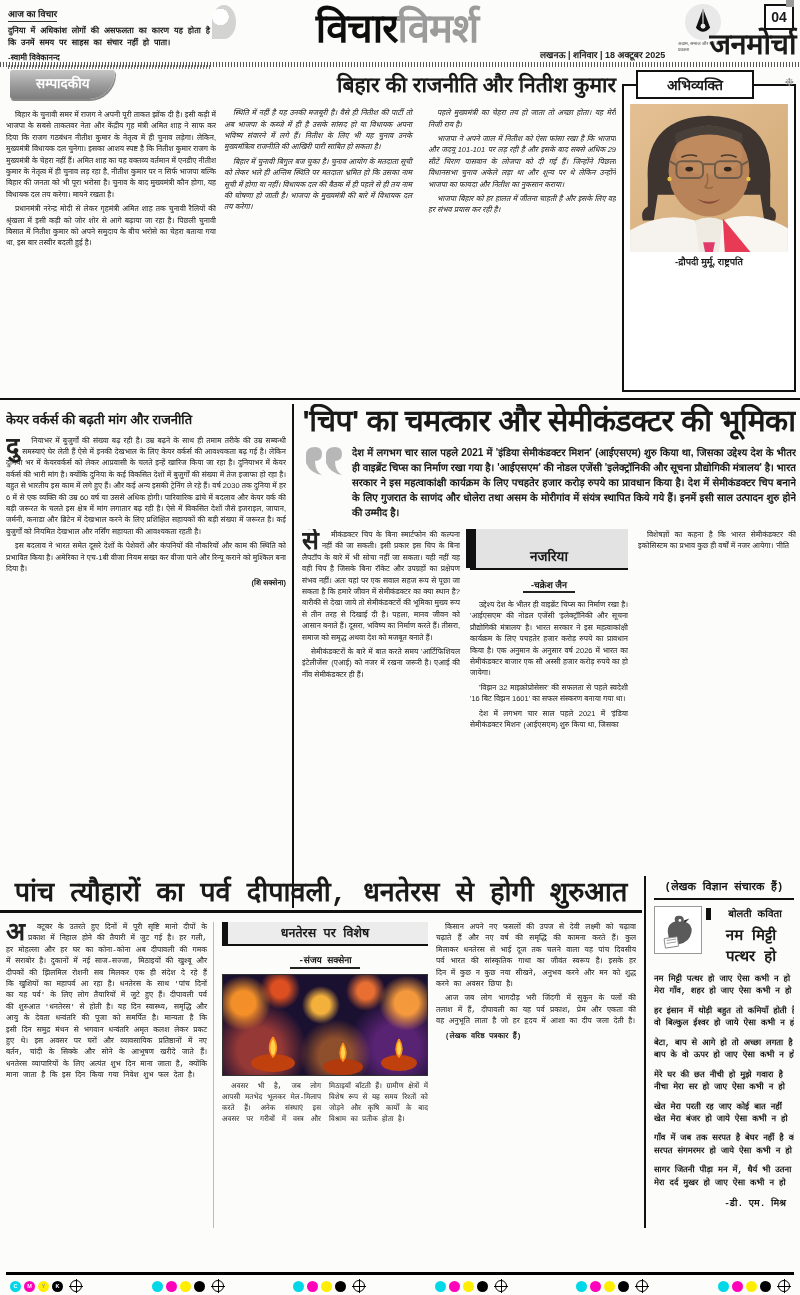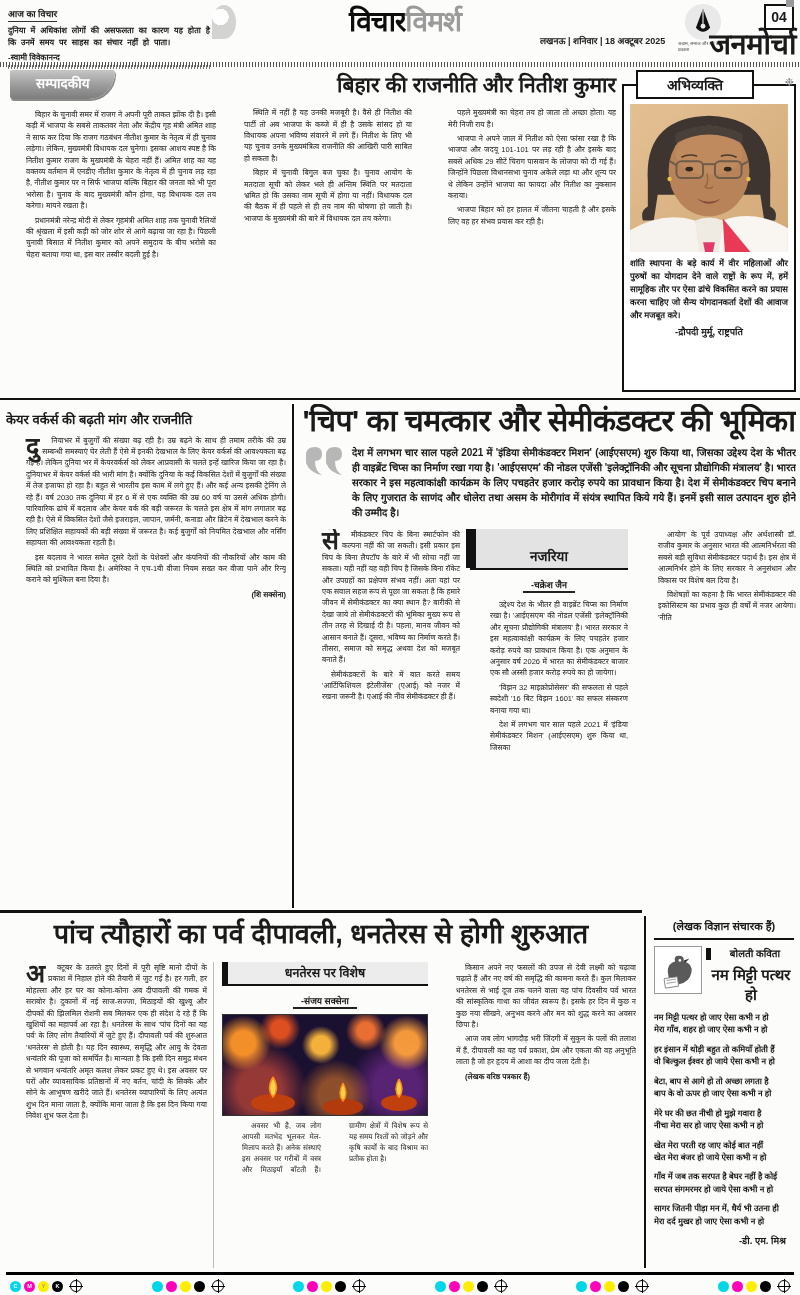--- a/index.html
+++ b/index.html
@@ -7,49 +7,49 @@
   body { background:#fcfcfa; font-family:"Liberation Sans","DejaVu Sans",sans-serif; color:#1a1a1a; position:relative; overflow:hidden; }
 
   
   #header { position:absolute; top:0; left:0; width:800px; height:62px; }
   .thought { position:absolute; left:8px; top:3px; width:202px; }
   .thought-label { font-size:9px; font-weight:800; border-bottom:1px solid #333; display:inline-block; padding-bottom:1px; }
   .thought-text { font-size:8px; font-weight:700; line-height:1.5; margin-top:3px; text-align:justify;font-family:Liberation Mono, monospace; }
   .thought-author { font-size:8px; font-weight:800; margin-top:2px; }
   .thought-orn { position:absolute; right:-26px; top:2px; width:24px; height:34px; background:radial-gradient(circle at 35% 35%, #fff 0 30%, #c9c9c9 31% 100%); border-radius:50% 50% 50% 0; opacity:.8; }
   .thought-hatch { margin-top:3px; height:4px; background:repeating-linear-gradient(90deg,#777 0 1px,transparent 1px 3px); }
-  .masthead { position:absolute; left:280px; top:8px; width:250px; text-align:center; font-size:28px; font-weight:900; letter-spacing:-1px; line-height:1; }
+  .masthead { position:absolute; left:272px; top:8px; width:250px; text-align:center; font-size:40px; font-weight:900; letter-spacing:-1px; line-height:1; }
   .masthead .m1 { color:#0d0d0d; } .masthead .m2 { color:#9b9b9b; }
-  .dateline { position:absolute; left:540px; top:34px; font-size:9px; font-weight:700; color:#222; }
+  .dateline { position:absolute; left:540px; top:48px; font-size:9px; font-weight:700; color:#222; }
   .brand { position:absolute; right:4px; top:2px; width:118px; height:58px; }
   .nib-wrap { position:absolute; left:6px; top:1px; width:38px; height:38px; }
   .page-box { position:absolute; right:2px; top:2px; width:30px; height:26px; border:2px solid #111; background:#fff; font-size:14px; font-weight:800; text-align:center; line-height:23px; }
   .page-box::before { content:""; position:absolute; top:-6px; right:-2px; width:8px; height:7px; background:#9a9a9a; }
   .brand-tagline { position:absolute; left:0; top:38px; font-size:4.5px; color:#444; width:44px; }
   .brand-name { position:absolute; right:0; top:28px; font-size:29px; font-weight:900; letter-spacing:-0.5px; line-height:1; }
   #hatch-top { position:absolute; top:62px; left:0; width:800px; height:5px;
     background:repeating-linear-gradient(90deg,#555 0 1px,transparent 1px 3px); }
 
   
   .ribbon { background:linear-gradient(180deg,#c6c6c6 0%,#9a9a9a 55%,#7d7d7d 100%); color:#fff; font-weight:800;
     display:inline-block; border-radius:3px 3px 32px 3px; box-shadow:1px 2px 0 #8a8a8a; }
   .byline { font-size:9.5px; font-weight:800; border-bottom:2px solid #222; padding:0 6px 1px; position:relative; }
   .byline::after { content:""; position:absolute; left:50%; bottom:-6px; width:5px; height:5px; background:#9a9a9a; transform:translateX(-50%); }
-  .bodytext p { font-size:7.5px; line-height:1.52; text-align:justify; color:#222; margin-bottom:3px; text-indent:9px;margin-left:20px; }
+  .bodytext p { font-size:7.5px; line-height:1.52; text-align:justify; color:#222; margin-bottom:3px; text-indent:9px; }
   .dropcap { float:left; font-size:25px; font-weight:800; line-height:.85; padding:1px 3px 0 0; text-indent:0; }
   .credit { font-size:7.8px; font-weight:800; text-align:center; margin-top:2px; }
 
   
   #row1 { position:absolute; top:70px; left:0; width:800px; height:326px; }
   #editorial { position:absolute; left:6px; top:0; width:210px; height:326px; overflow:hidden; }
   #editorial .ribbon { font-size:13.5px; padding:4px 26px 7px; margin-left:4px; }
   #editorial .bodytext { margin-top:10px; }
   #ed-center { position:absolute; left:224px; top:2px; width:392px; height:324px; }
   #ed-center h1 { font-size:21px; font-weight:800; text-align:right; line-height:1.25; }
-  .ed-cols { display:flex; gap:16px; margin-top:9px; height:280px; overflow:hidden; }
+  .ed-cols { display:flex; gap:16px; margin-top:9px; height:280px; overflow:hidden;font-style:italic; }
   .ed-cols .col { flex:1; }
   #abhivyakti { position:absolute; left:622px; top:0; width:174px; height:322px; }
   #abhivyakti .tab { position:absolute; top:0; left:14px; width:118px; border:2px solid #111; background:#fff; text-align:center; font-size:14px; font-weight:800; padding:3px 0; z-index:2; }
   #abhivyakti .fold { position:absolute; top:6px; right:2px; font-size:11px; color:#888; z-index:2; }
   #abhivyakti .frame { position:absolute; top:14px; left:0; width:174px; height:308px; border:2px solid #111; background:#fff; padding:18px 6px 4px; }
   .pres-photo { width:158px; height:148px; margin:0 auto; display:block; }
   .abhi-quote { font-size:8.4px; font-weight:700; line-height:1.55; text-align:justify; margin-top:5px; }
   .abhi-author { font-size:9.5px; font-weight:800; text-align:center; margin-top:3px; }
   #rule1 { position:absolute; top:398px; left:0; width:800px; height:2px; background:#111; }
 
@@ -68,21 +68,21 @@
   .chip-intro { font-size:10px; font-weight:700; line-height:1.5; text-align:justify; }
   .chip-cols { display:flex; gap:10px; margin-top:9px; height:382px; overflow:hidden; }
   .chip-cols .col { flex:1; }
   .nz-bar { background:#e3e3e3; position:relative; text-align:center; font-size:13.5px; font-weight:800; padding:18px 0 3px; border-bottom:2px solid #111; }
   .nz-bar .sq { position:absolute; left:-4px; top:0; width:10px; height:100%; background:#111; }
   .nz-byline { text-align:center; margin:4px 0 7px; }
   .nz-byline span { font-size:9px; font-weight:800; border-bottom:2px solid #222; padding:0 8px 1px; }
   #rule2 { position:absolute; top:910px; left:0; width:642px; height:3px; background:#111; }
 
   
-  #row3 { position:absolute; top:916px; left:0; width:664px; height:352px; }
+  #row3 { position:absolute; top:876px; left:0; width:664px; height:352px;font-family:Liberation Mono, monospace; }
   #row3 h1 { position:absolute; left:0; top:2px; width:642px; text-align:center; font-size:27px; font-weight:700; line-height:1.2; }
   .dv-col { position:absolute; top:46px; height:306px; overflow:hidden; }
   #dv-col1 { left:6px; width:208px; border-right:1px solid #bbb; padding-right:6px; }
   #dv-col2 { left:222px; width:206px; }
   #dv-col3 { left:436px; width:200px; }
   .dh-bar { background:#ececec; position:relative; text-align:center; font-size:12.5px; font-weight:800; padding:2px 0 3px; border-bottom:2px solid #111; }
   .dh-bar .sq { position:absolute; left:-4px; top:0; width:10px; height:100%; background:#111; }
   .dh-byline { text-align:center; margin:4px 0 6px; }
   .dh-byline span { font-size:9px; font-weight:800; border-bottom:2px solid #222; padding:0 8px 1px; }
   .diya { width:100%; height:102px; border:1px solid #333; }
@@ -192,21 +192,20 @@
         <path d="M78 70 Q80 80 76 84 Q80 87 84 84" stroke="#96683f" stroke-width="1.5" fill="none"></path>
         <path d="M68 96 Q80 102 92 96 Q80 106 68 96" fill="#8a4a3a"></path>
         <circle cx="40" cy="76" r="2.2" fill="#e8c34a"></circle>
         <circle cx="120" cy="76" r="2.2" fill="#e8c34a"></circle>
         <path d="M0 150 L0 128 Q34 108 66 118 L74 150 Z" fill="#f6f3ee"></path>
         <path d="M160 150 L160 126 Q126 106 94 118 L86 150 Z" fill="#f9f6f1"></path>
         <path d="M66 118 Q80 112 94 118 L90 150 L70 150 Z" fill="#efeae2"></path>
         <path d="M94 116 L122 150 L96 150 Z" fill="#e83a55"></path>
         <path d="M74 140 L86 140 L84 150 L76 150 Z" fill="#e13a6a"></path>
       </svg>
-      <div class="abhi-quote">शांति स्थापना के बड़े कार्य में वीर महिलाओं और पुरुषों का योगदान देने वाले राष्ट्रों के रूप में, हमें सामूहिक तौर पर ऐसा ढांचे विकसित करने का प्रयास करना चाहिए जो सैन्य योगदानकर्ता देशों की आवाज और मजबूत करे।</div>
       <div class="abhi-author">-द्रौपदी मुर्मू, राष्ट्रपति</div>
     </div>
   </div>
 </div>
 <div id="rule1"></div>
 
 <div id="row2">
   <div id="careworkers">
     <h2>केयर वर्कर्स की बढ़ती मांग और राजनीति</h2>
     <div class="bodytext">
@@ -231,21 +230,20 @@
         <p>सेमीकंडक्टरों के बारे में बात करते समय 'आर्टिफिशियल इंटेलीजेंस' (एआई) को नजर में रखना जरूरी है। एआई की नींव सेमीकंडक्टर ही हैं।</p>
       </div>
       <div class="col">
         <div class="nz-bar"><span class="sq"></span><span>नजरिया</span></div>
         <div class="nz-byline"><span>-चक्रेश जैन</span></div>
         <p>उद्देश्य देश के भीतर ही वाइब्रेंट चिप्स का निर्माण रखा है। 'आईएसएम' की नोडल एजेंसी 'इलेक्ट्रॉनिकी और सूचना प्रौद्योगिकी मंत्रालय' है। भारत सरकार ने इस महत्वाकांक्षी कार्यक्रम के लिए पचहतेर हजार करोड़ रुपये का प्रावधान किया है। एक अनुमान के अनुसार वर्ष 2026 में भारत का सेमीकंडक्टर बाजार एक सौ अस्सी हजार करोड़ रुपये का हो जायेगा।</p>
         <p>'विझन 32 माइक्रोप्रोसेसर' की सफलता से पहले स्वदेशी '16 बिट विझन 1601' का सफल संस्करण बनाया गया था।</p>
         <p>देश में लगभग चार साल पहले 2021 में 'इंडिया सेमीकंडक्टर मिशन' (आईएसएम) शुरु किया था, जिसका</p>
       </div>
       <div class="col">
-        <p>आयोग' के पूर्व उपाध्यक्ष और अर्थशास्त्री डॉ. राजीव कुमार के अनुसार भारत की आत्मनिर्भरता की सबसे बड़ी सुविधा सेमीकंडक्टर पदार्थ है। इस क्षेत्र में आत्मनिर्भर होने के लिए सरकार ने अनुसंधान और विकास पर विशेष बल दिया है।</p>
         <p>विशेषज्ञों का कहना है कि भारत सेमीकंडक्टर की इकोसिस्टम का प्रभाव कुछ ही वर्षों में नजर आयेगा। 'नीति</p>
       </div>
     </div>
   </div>
 </div>
 <div id="rule2"></div>
 
 <div id="row3">
   <h1>पांच त्यौहारों का पर्व दीपावली, धनतेरस से होगी शुरुआत</h1>
 

